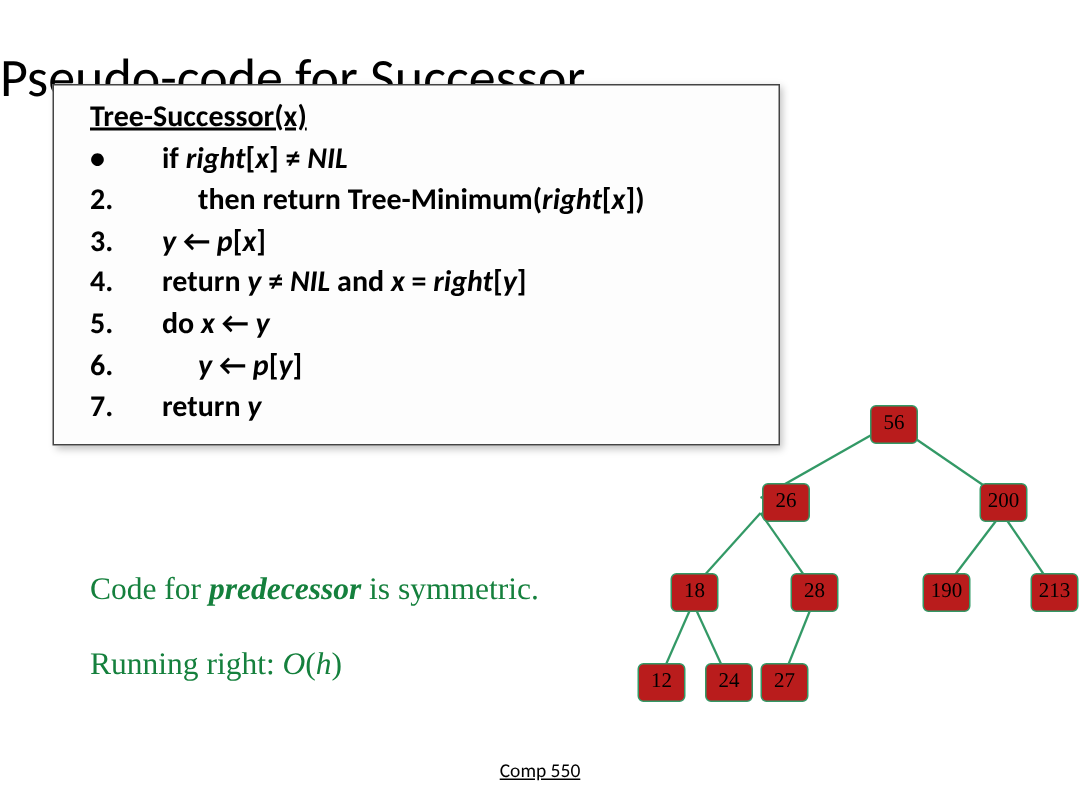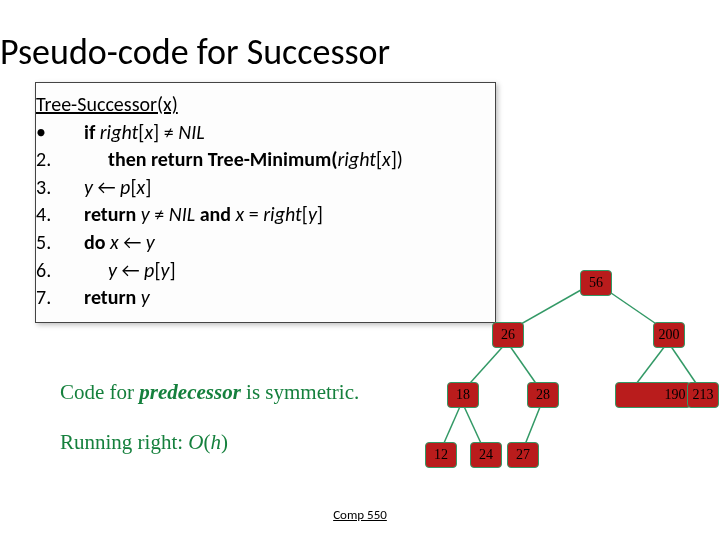--- a/index.html
+++ b/index.html
@@ -15,29 +15,30 @@
   .title {
     font-size: 36px;
     margin-top: 30px;
     margin-bottom: 8px;
     font-weight: 400;
     color: #000;
   }
   .codebox {
     position: absolute;
     left: 35px;
-    top: 82px;
+    top: 56px;
     width: 445px;
     background: #fdfdfd;
     border: 1px solid #444;
     box-shadow: 2px 2px 5px rgba(0,0,0,0.25);
-    padding: 8px 14px 10px 0;
+    padding: 8px 14px 10px 24px;
     font-size: 20px;
     line-height: 1.38;
     color: #000;
+    font-weight: bold;
   }
   .codebox .fnname { text-decoration: underline; }
   .codebox table { border-collapse: collapse; }
   .codebox td { vertical-align: top; padding: 0; }
   .codebox td.num { width: 40px; }
   .codebox td.ind0 { padding-left: 8px; }
   .codebox td.ind1 { padding-left: 32px; }
   .caption {
     position: absolute;
     font-family: "Times New Roman", serif;
@@ -139,24 +140,24 @@
     <line x1="165" y1="22" x2="238" y2="72" stroke="#396" stroke-width="1.5"></line>
     <line x1="77" y1="82" x2="32" y2="132" stroke="#396" stroke-width="1.5"></line>
     <line x1="77" y1="82" x2="112" y2="132" stroke="#396" stroke-width="1.5"></line>
     <line x1="238" y1="82" x2="200" y2="132" stroke="#396" stroke-width="1.5"></line>
     <line x1="238" y1="82" x2="272" y2="132" stroke="#396" stroke-width="1.5"></line>
     <line x1="32" y1="142" x2="10" y2="192" stroke="#396" stroke-width="1.5"></line>
     <line x1="32" y1="142" x2="55" y2="192" stroke="#396" stroke-width="1.5"></line>
     <line x1="112" y1="142" x2="92" y2="192" stroke="#396" stroke-width="1.5"></line>
   </svg>
   <div class="node" style="left:150px; top:10px;">56</div>
-  <div class="node" style="left:62px; top:62px;">26</div>
+  <div class="node" style="left:78px; top:62px;">26</div>
   <div class="node" style="left:223px; top:62px;">200</div>
   <div class="node" style="left:17px; top:122px;">18</div>
   <div class="node" style="left:97px; top:122px;">28</div>
-  <div class="node" style="left:185px; top:122px;padding-left:44px;">190</div>
+  <div class="node" style="left:185px; top:122px;">190</div>
   <div class="node" style="left:257px; top:122px;">213</div>
   <div class="node" style="left:-5px; top:182px;">12</div>
   <div class="node" style="left:40px; top:182px;">24</div>
   <div class="node" style="left:77px; top:182px;">27</div>
 </div>
 
 <div class="footer">Comp 550</div>
 
 </body></html>

